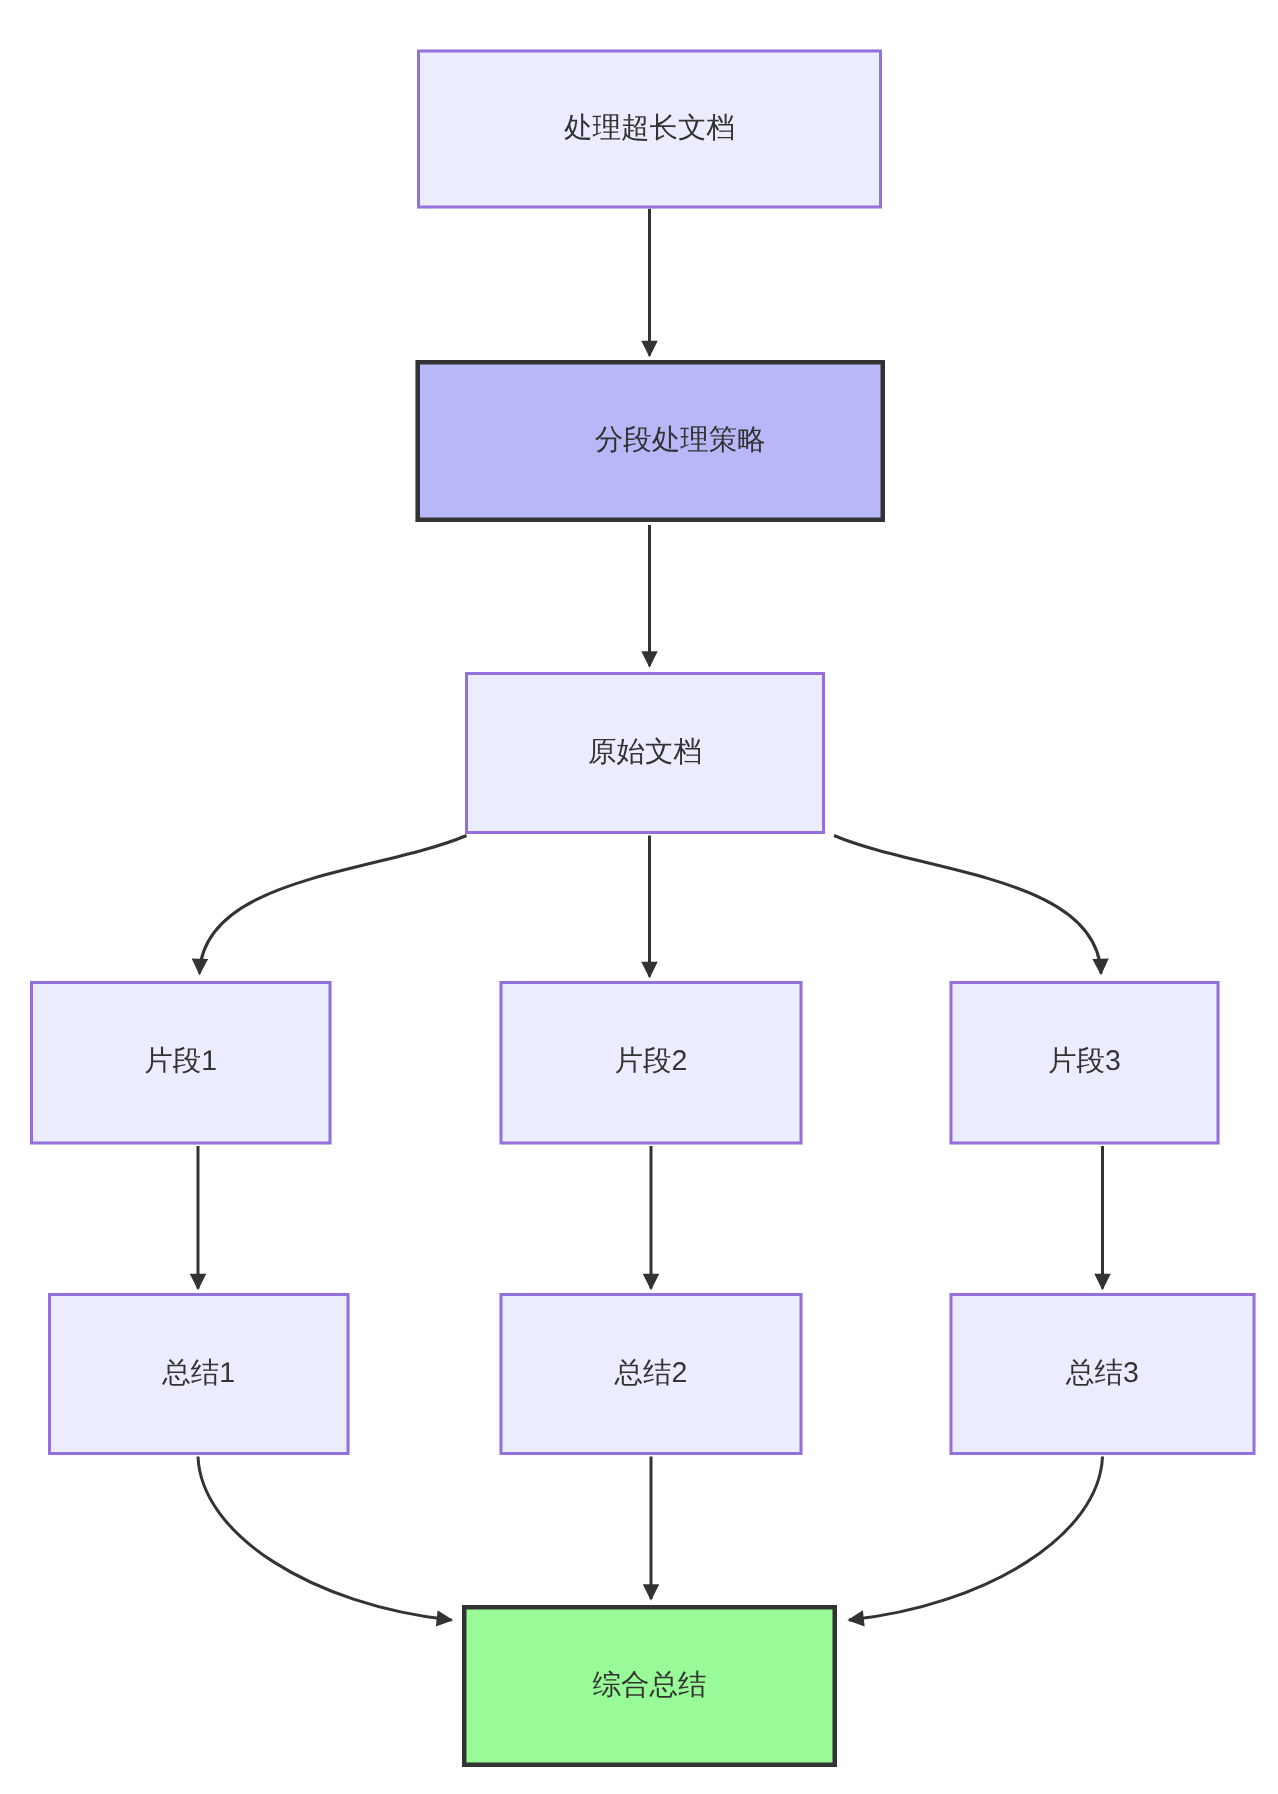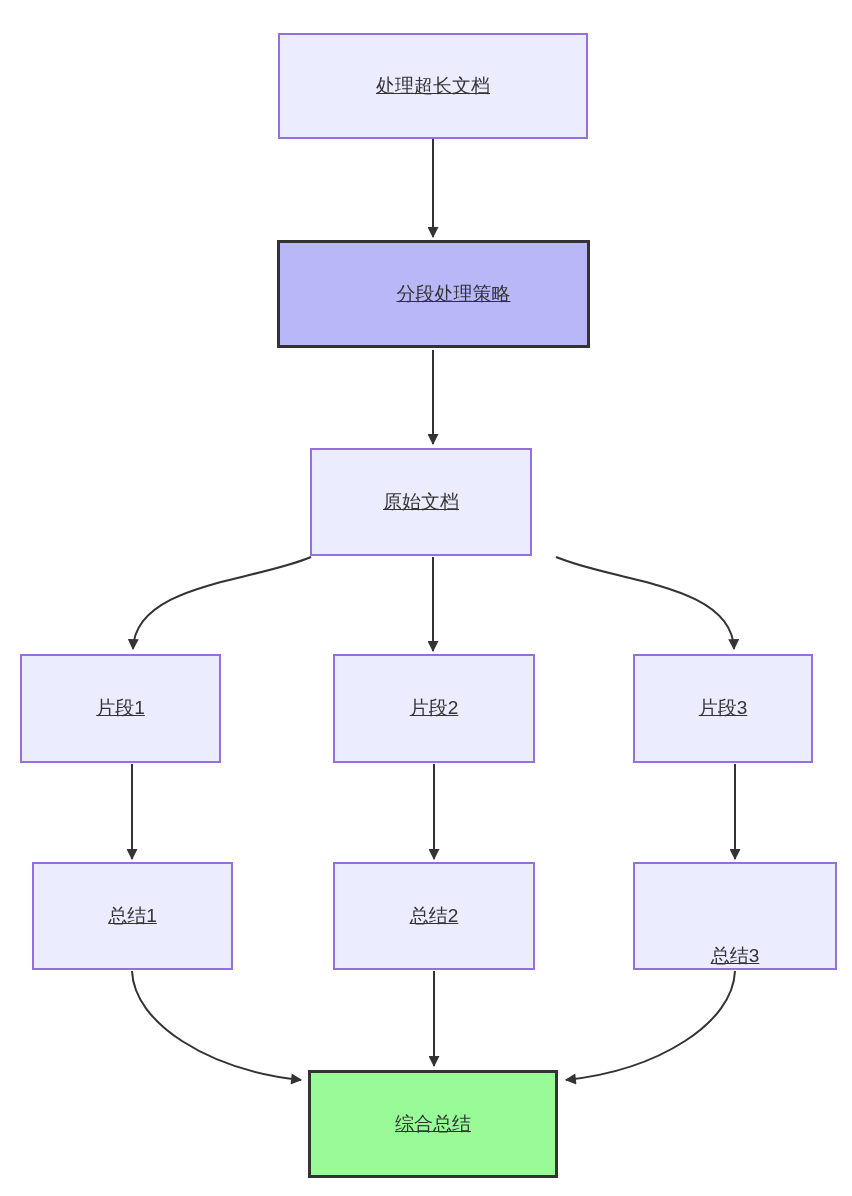--- a/index.html
+++ b/index.html
@@ -40,21 +40,20 @@
     display: flex;
     align-items: center;
     justify-content: center;
     background: var(--node-fill);
     border: 2px solid var(--node-border);
     color: var(--text-color);
     font-size: 19px;
     line-height: 1.2;
     text-align: center;
     white-space: nowrap;
-    text-decoration: underline;
   }
   .node.emphasis {
     background: var(--emphasis-fill);
     border: 3px solid var(--strong-border);
   }
   .node.success {
     background: var(--success-fill);
     border: 3px solid var(--strong-border);
   }
 </style>
@@ -83,21 +82,21 @@
   </svg>
 
   <div class="node default" style="left:278px; top:33px; width:310px; height:106px;">
     <span>处理超长文档</span>
   </div>
 
   <div class="node emphasis" style="left:277px; top:240px; width:313px; height:108px;padding-left:40px;">
     <span>分段处理策略</span>
   </div>
 
-  <div class="node default" style="left:310px; top:448px; width:222px; height:108px;">
+  <div class="node default" style="left:310px; top:448px; width:240px; height:108px;">
     <span>原始文档</span>
   </div>
 
   <div class="node default" style="left:20px; top:654px; width:201px; height:109px;">
     <span>片段1</span>
   </div>
 
   <div class="node default" style="left:333px; top:654px; width:202px; height:109px;">
     <span>片段2</span>
   </div>
@@ -107,21 +106,21 @@
   </div>
 
   <div class="node default" style="left:32px; top:862px; width:201px; height:108px;">
     <span>总结1</span>
   </div>
 
   <div class="node default" style="left:333px; top:862px; width:202px; height:108px;">
     <span>总结2</span>
   </div>
 
-  <div class="node default" style="left:633px; top:862px; width:204px; height:108px;align-items:flex-end;">
+  <div class="node default" style="left:633px; top:862px; width:204px; height:108px;">
     <span>总结3</span>
   </div>
 
   <div class="node success" style="left:308px; top:1070px; width:250px; height:108px;">
     <span>综合总结</span>
   </div>
 
 </div>
 
 </body></html>

